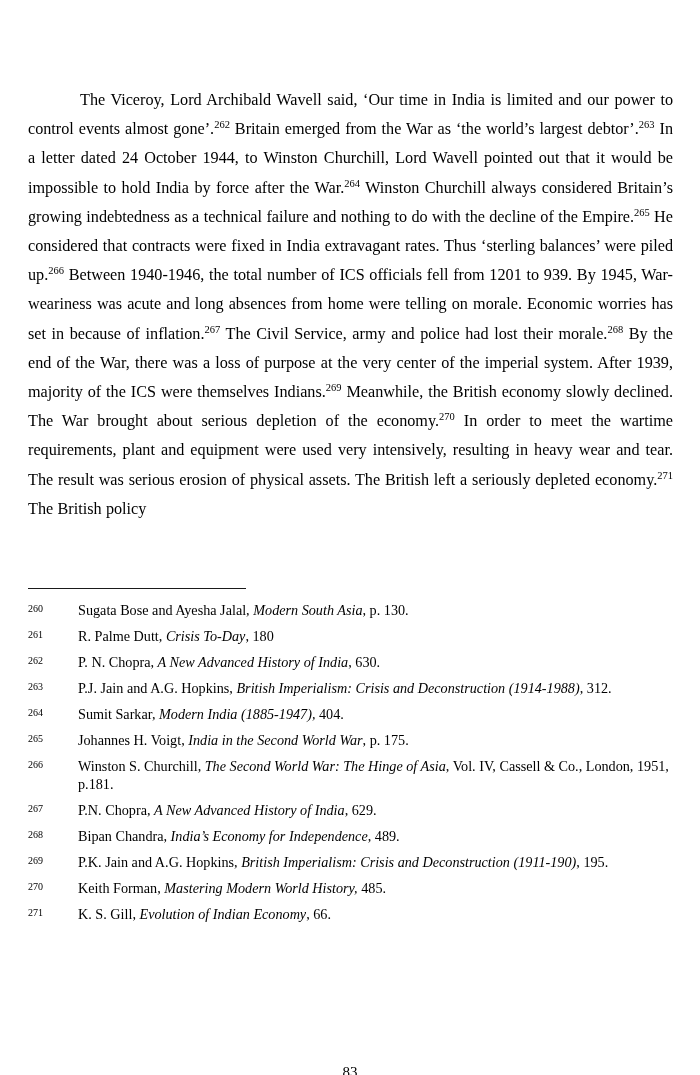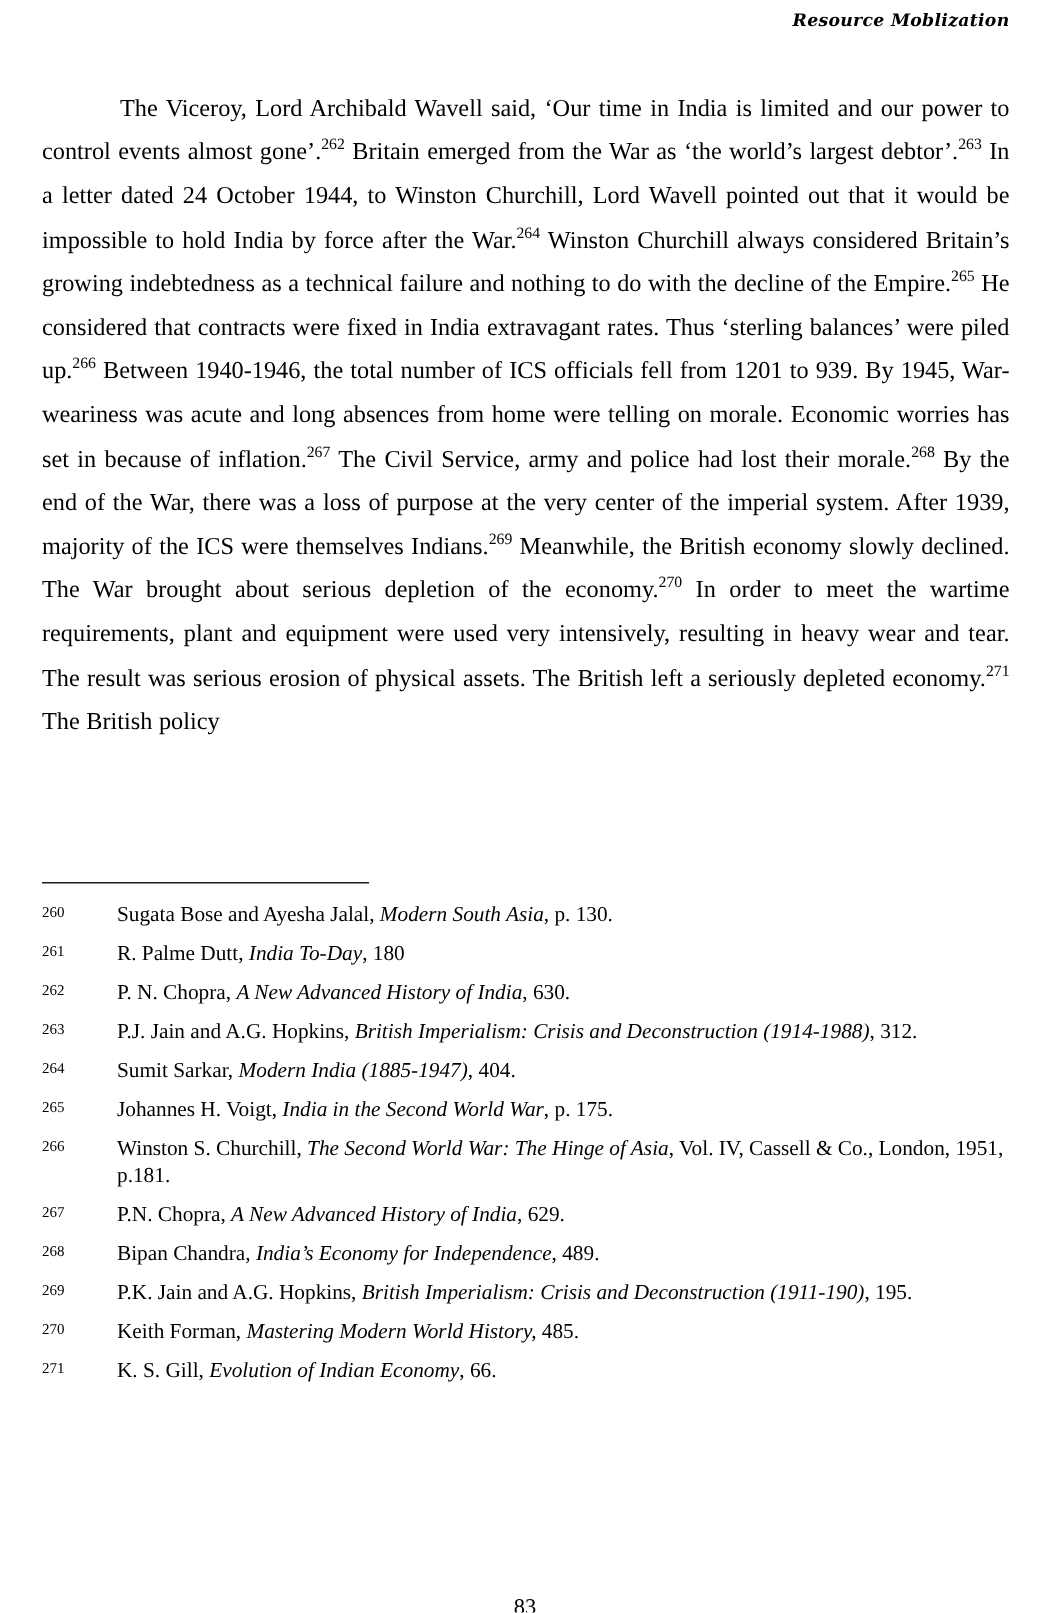--- a/index.html
+++ b/index.html
@@ -51,20 +51,21 @@
     margin: 0;
     font-size: 16.2px;
     line-height: 29.2px;
     text-align: justify;
     text-justify: inter-word;
     hyphens: none;
     word-spacing: 0.3px;
   }
   p.para.indent {
     text-indent: 52px;
+    margin-top: 28px;
   }
 
   sup.fn {
     font-size: 10.5px;
     vertical-align: super;
     line-height: 0;
   }
 
   
   .fn-rule {
@@ -116,38 +117,37 @@
     font-size: 15px;
     line-height: 18px;
     color: #000;
   }
 </style>
 </head>
 <body>
 
 <div class="page">
 
-  <div class="page-header">Resource Moblization</div>
 
   <div class="body-block">
     <div id="paras">
         <p class="para indent">The Viceroy, Lord Archibald Wavell said, ‘Our time in India is limited and our power to control events almost gone’.<sup class="fn">262</sup> Britain emerged from the War as ‘the world’s largest debtor’.<sup class="fn">263</sup> In a letter dated 24 October 1944,  to Winston Churchill, Lord Wavell pointed out that it would be impossible to hold India by force after the War.<sup class="fn">264</sup> Winston Churchill always considered Britain’s growing indebtedness as a technical failure and nothing to do with the decline of the Empire.<sup class="fn">265</sup> He considered that contracts were fixed in India extravagant rates. Thus ‘sterling balances’ were piled up.<sup class="fn">266</sup>  Between 1940-1946, the total number of ICS officials fell from 1201 to 939. By 1945, War- weariness was acute and long absences from home were telling on morale. Economic worries has set in because of inflation.<sup class="fn">267</sup> The Civil Service, army and police had lost their morale.<sup class="fn">268</sup> By the end of the War, there was a loss of purpose at the very center of the imperial system. After 1939, majority of the ICS were themselves Indians.<sup class="fn">269</sup> Meanwhile, the British economy slowly declined. The War brought about serious depletion of the economy.<sup class="fn">270</sup> In order to meet the wartime requirements, plant and equipment were used very intensively, resulting in heavy wear and tear. The result was serious erosion of physical assets. The British left a seriously depleted economy.<sup class="fn">271</sup> The British policy</p>
       </div>
   </div>
 
   <div class="fn-rule"></div>
 
   <div class="footnotes" id="footnotes">
       <div class="fn-item">
         <span class="fn-num">260</span>
         <span class="fn-text">Sugata Bose and Ayesha Jalal, <i>Modern South Asia</i>, p. 130.</span>
       </div>
       <div class="fn-item">
         <span class="fn-num">261</span>
-        <span class="fn-text">R. Palme Dutt, <i>India To-Day</i>, 180</span>
+        <span class="fn-text">R. Palme Dutt, <i>Crisis To-Day</i>, 180</span>
       </div>
       <div class="fn-item">
         <span class="fn-num">262</span>
         <span class="fn-text">P. N. Chopra, <i>A New Advanced History of India</i>,  630.</span>
       </div>
       <div class="fn-item">
         <span class="fn-num">263</span>
         <span class="fn-text">P.J. Jain and A.G. Hopkins, <i>British Imperialism: Crisis and Deconstruction (1914-1988)</i>, 312.</span>
       </div>
       <div class="fn-item">

